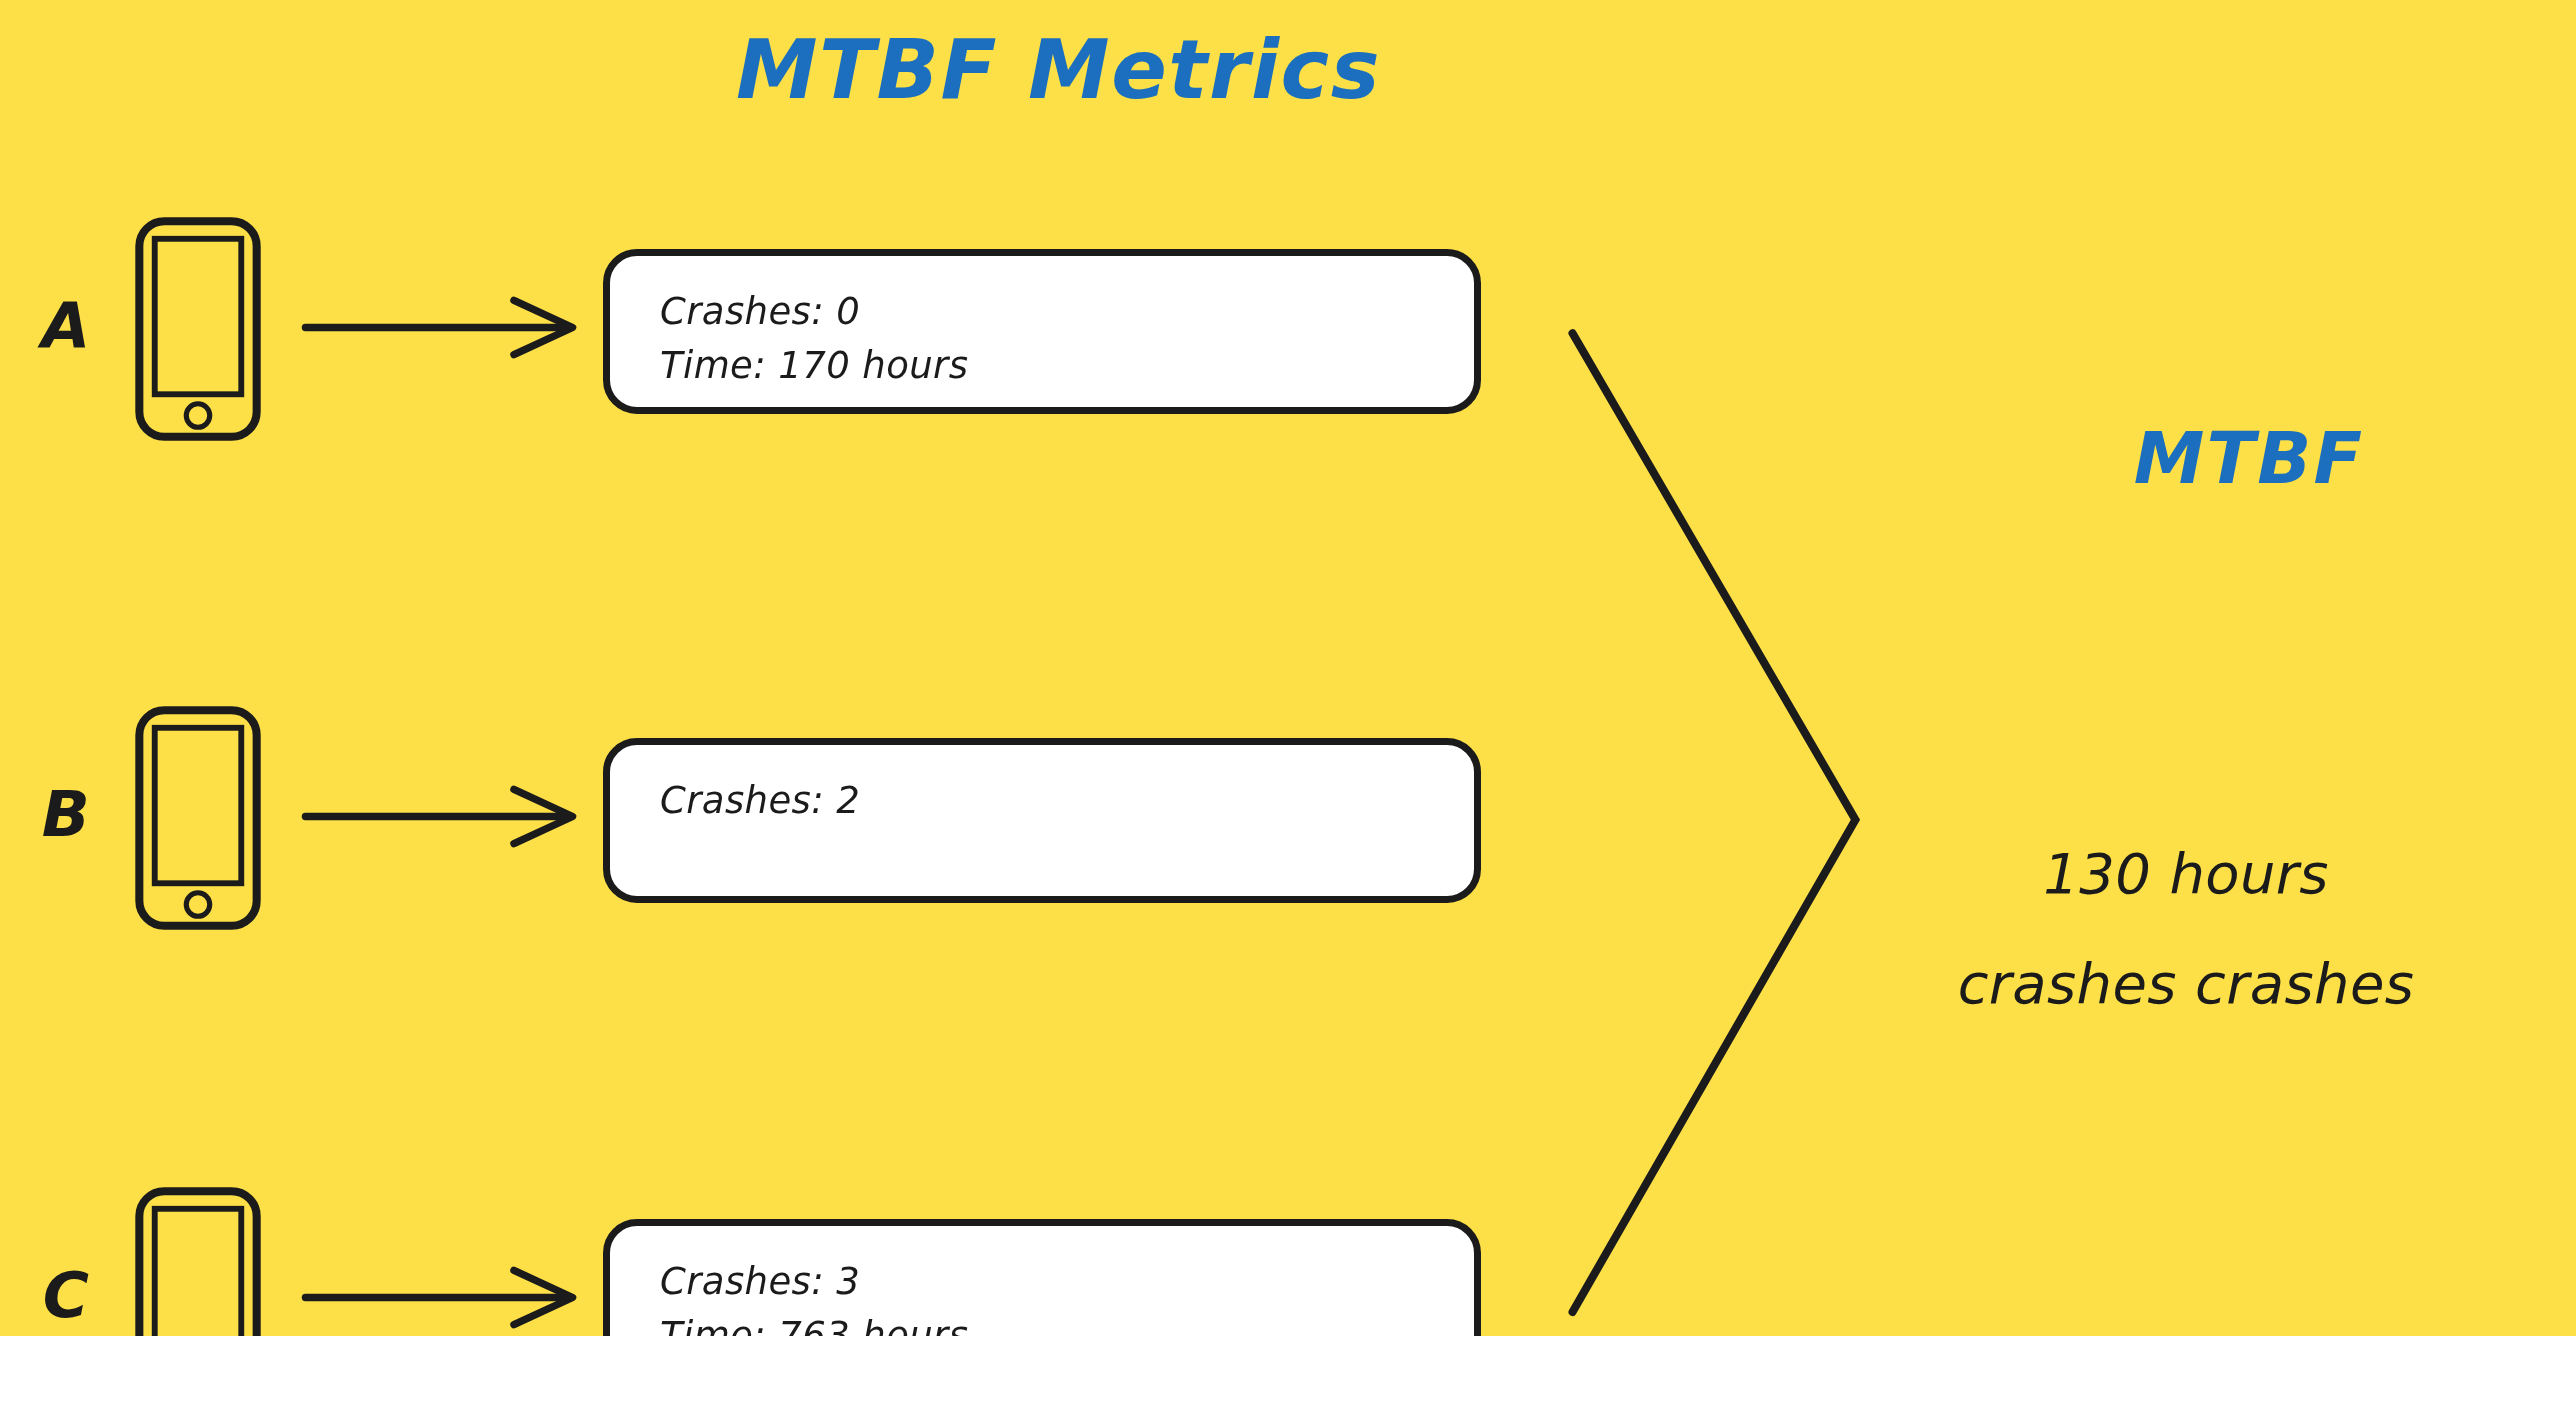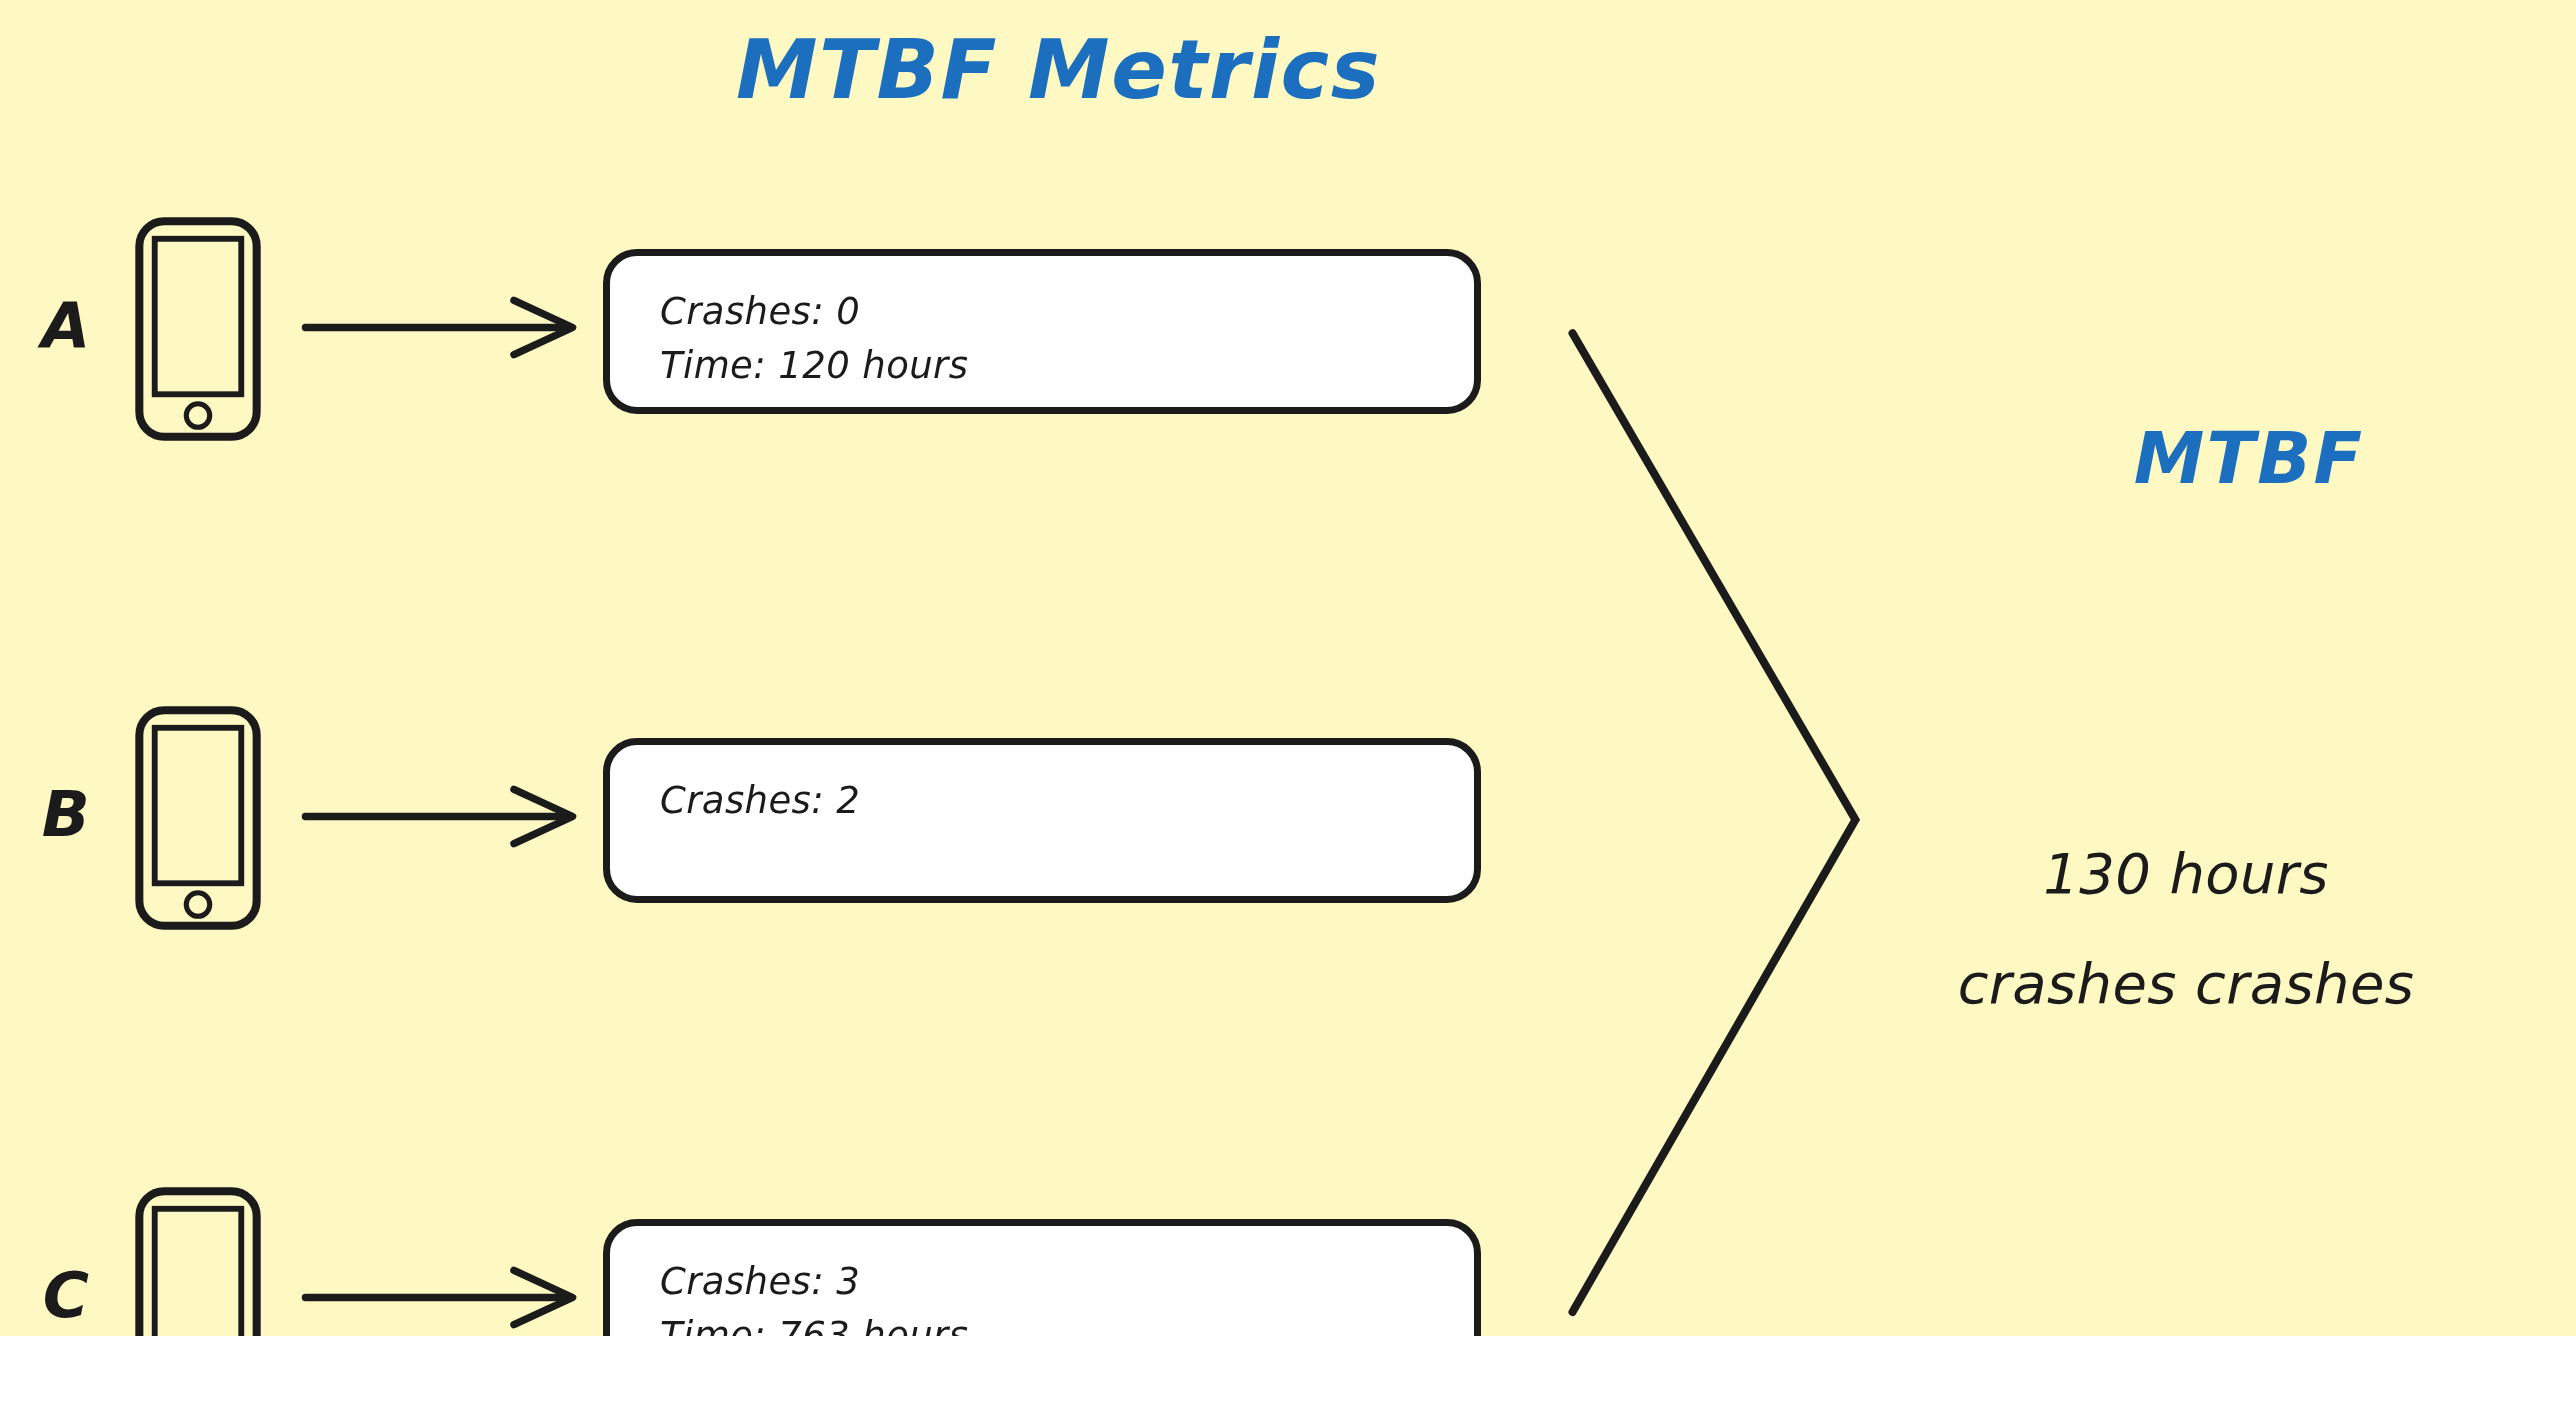--- a/index.html
+++ b/index.html
@@ -8,21 +8,21 @@
     padding: 0;
     background: #ffffff;
   }
   body {
     font-family: "DejaVu Sans", sans-serif;
   }
   #canvas {
     position: relative;
     width: 2576px;
     height: 1336px;
-    background: #fef9c3;
+    background: #fde047;
     overflow: hidden;
   }
   .hand {
     font-family: "DejaVu Sans", sans-serif;
     font-weight: 400;
     letter-spacing: 0.4px;
   }
   
   #title {
     position: absolute;
@@ -170,21 +170,21 @@
 
     <div class="arrow">
       <svg viewBox="0 0 380 110" xmlns="http://www.w3.org/2000/svg">
         <line x1="6" y1="55" x2="368" y2="55" stroke="#1b1b1b" stroke-width="10" stroke-linecap="round"></line>
         <polyline points="290,18 370,55 290,92" fill="none" stroke="#1b1b1b" stroke-width="10" stroke-linecap="round" stroke-linejoin="round"></polyline>
       </svg>
     </div>
 
     <div class="metric-box">
       <div class="metric-line hand">Crashes: 0</div>
-      <div class="metric-line hand">Time: 120 hours</div>
+      <div class="metric-line hand">Time: 170 hours</div>
     </div>
   </div>
 
   <div class="row" id="row-b">
     <div class="row-label hand">B</div>
 
     <div class="phone-icon">
       <svg viewBox="0 0 180 310" xmlns="http://www.w3.org/2000/svg">
         <rect x="10" y="8" width="160" height="294" rx="34" ry="34" fill="none" stroke="#1b1b1b" stroke-width="11"></rect>
         <rect x="31" y="32" width="118" height="212" fill="none" stroke="#1b1b1b" stroke-width="8"></rect>

